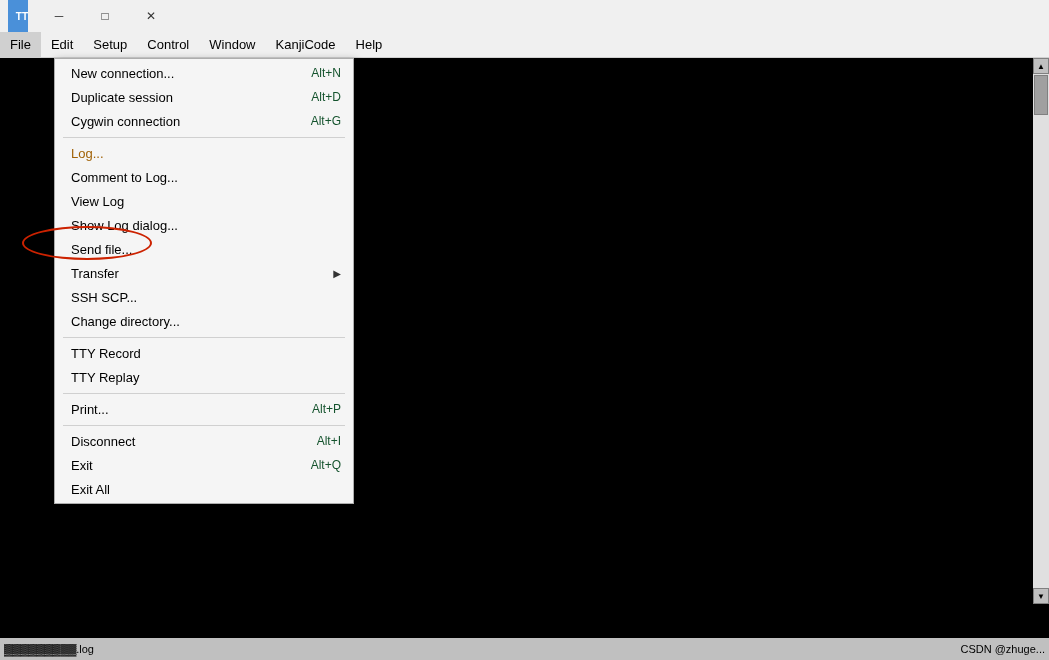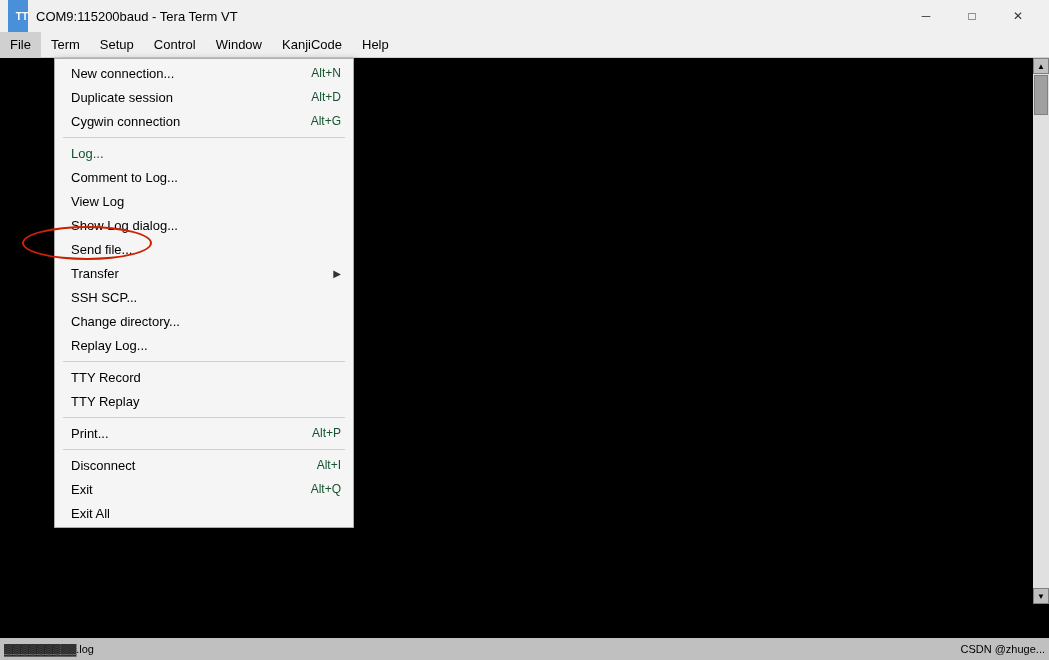--- a/index.html
+++ b/index.html
@@ -172,21 +172,21 @@
       display: flex;
       align-items: center;
       padding: 3px 12px 3px 16px;
       cursor: pointer;
       position: relative;
       min-height: 24px;
       color: #000;
       font-size: 13px;
     }
     .menu-row.disabled {
-      color: #14532d;
+      color: #a16207;
     }
     .menu-row.separator {
       height: 8px;
       min-height: 8px;
       padding: 0;
       cursor: default;
       pointer-events: none;
     }
     .separator-line {
       height: 1px;
@@ -221,34 +221,33 @@
   </style>
 </head>
 <body>
 
 <div class="window">
 
   <div class="title-bar">
     <div class="title-bar-icon">
       <span>TT</span>
     </div>
-    <span class="title-bar-text">COM9:115200baud - Tera Term VT</span>
     <div class="title-bar-buttons">
       <button class="title-bar-btn">─</button>
       <button class="title-bar-btn">□</button>
       <button class="title-bar-btn close">✕</button>
     </div>
   </div>
 
   <div class="menu-bar">
     <div class="menu-item active">
         <span>File</span>
       </div>
     <div class="menu-item">
-        <span>Term</span>
+        <span>Edit</span>
       </div>
     <div class="menu-item">
         <span>Setup</span>
       </div>
     <div class="menu-item">
         <span>Control</span>
       </div>
     <div class="menu-item">
         <span>Window</span>
       </div>
@@ -314,23 +313,20 @@
   <div class="menu-row">
     <span class="menu-label">Transfer</span>
     <span class="menu-arrow">▶</span>
   </div>
   <div class="menu-row">
     <span class="menu-label">SSH SCP...</span>
   </div>
   <div class="menu-row">
     <span class="menu-label">Change directory...</span>
   </div>
-  <div class="menu-row">
-    <span class="menu-label">Replay Log...</span>
-  </div>
 
   <div class="menu-row separator">
     <div class="separator-line" style="width:100%;"></div>
   </div>
 
   <div class="menu-row">
     <span class="menu-label">TTY Record</span>
   </div>
   <div class="menu-row">
     <span class="menu-label">TTY Replay</span>

